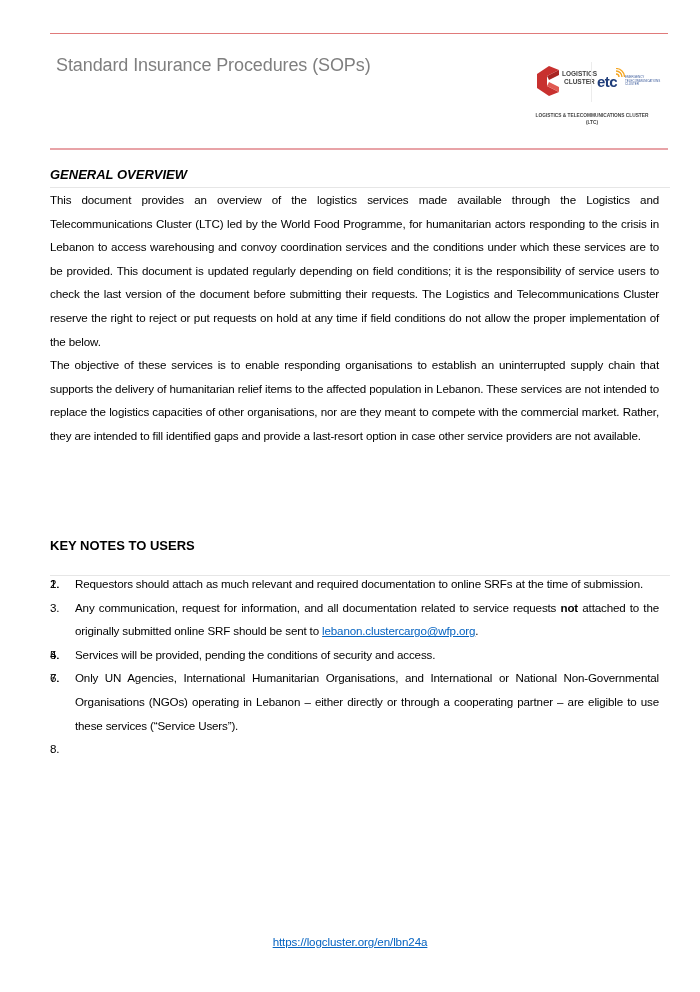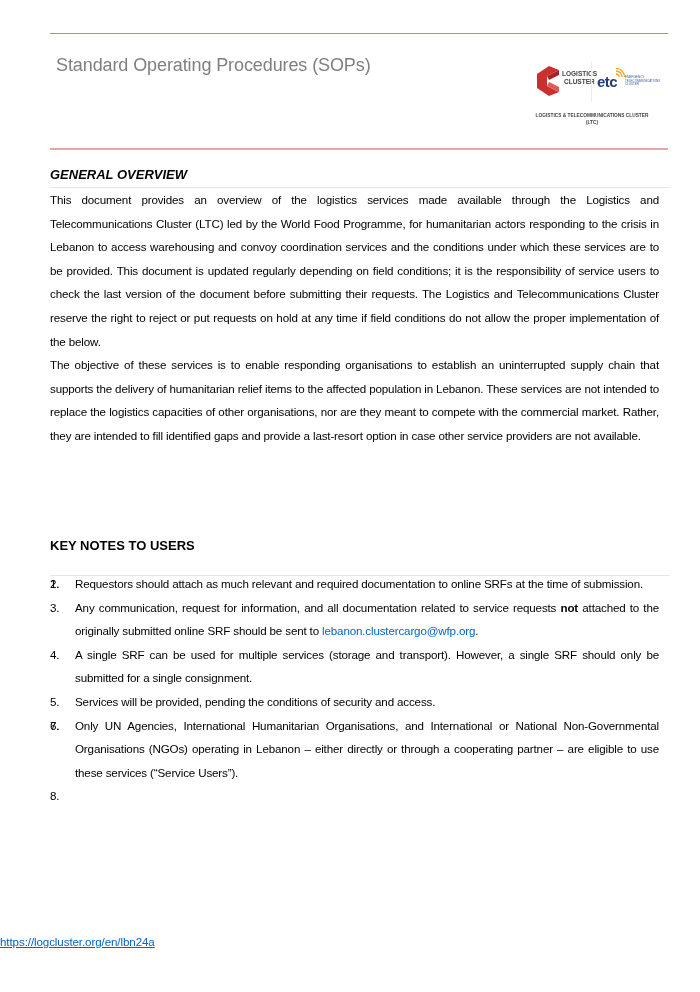--- a/index.html
+++ b/index.html
@@ -161,43 +161,44 @@
       position: relative;
       padding-left: 25px;
       text-align: justify;
     }
     .note-num {
       position: absolute;
       left: 0; top: 0;
     }
     .note-link {
       color: #0563c1;
+      text-decoration: underline;
     }
     .footer-link {
       position: absolute;
       left: 0; width: 700px;
       top: 934px;
-      text-align: left;
+      text-align: center;
       font-size: 11.6px;
       line-height: 16px;
       color: #0563c1;
       text-decoration: underline;
       letter-spacing: -0.1px;
     }
     .footer-link span {
       cursor: pointer;
     }
   </style>
 </head>
 <body>
 
 <div class="rule-top"></div>
 
 <div class="header-titles">
-  <div class="title1">Standard Operating Procedures (SOPs)</div>
+  <div class="title1">Standard Insurance Procedures (SOPs)</div>
 </div>
 
 <div class="logo-block">
   <div class="logo-row">
     <svg class="lc-mark" viewBox="0 0 26 30">
       <polygon points="2,8 14,0 24,4 12,10 12,20 24,26 14,30 2,22" fill="#c8312f"></polygon>
       <polygon points="12,10 24,4 24,9 14,14" fill="#a82523"></polygon>
       <polygon points="12,20 14,16 24,21 24,26" fill="#e05a52"></polygon>
     </svg>
     <div class="lc-text">
@@ -240,21 +241,20 @@
   <li class="note-item">
     <span class="note-num">2.</span>
     <span>Requestors should attach as much relevant and required documentation to online SRFs at the time of submission.</span>
   </li>
   <li class="note-item">
     <span class="note-num">3.</span>
     <span><span>Any communication, request for information, and all documentation related to service requests </span><b>not</b><span> attached to the originally submitted online SRF should be sent to </span><a class="note-link">lebanon.clustercargo@wfp.org</a><span>.</span></span>
   </li>
   <li class="note-item">
     <span class="note-num">4.</span>
-    <span>A single SRF can be used for multiple services (storage and transport). However, a single SRF should only be submitted for a single consignment.</span>
   </li>
   <li class="note-item">
     <span class="note-num">5.</span>
     <span>Services will be provided, pending the conditions of security and access.</span>
   </li>
   <li class="note-item">
     <span class="note-num">6.</span>
   </li>
   <li class="note-item">
     <span class="note-num">7.</span>

